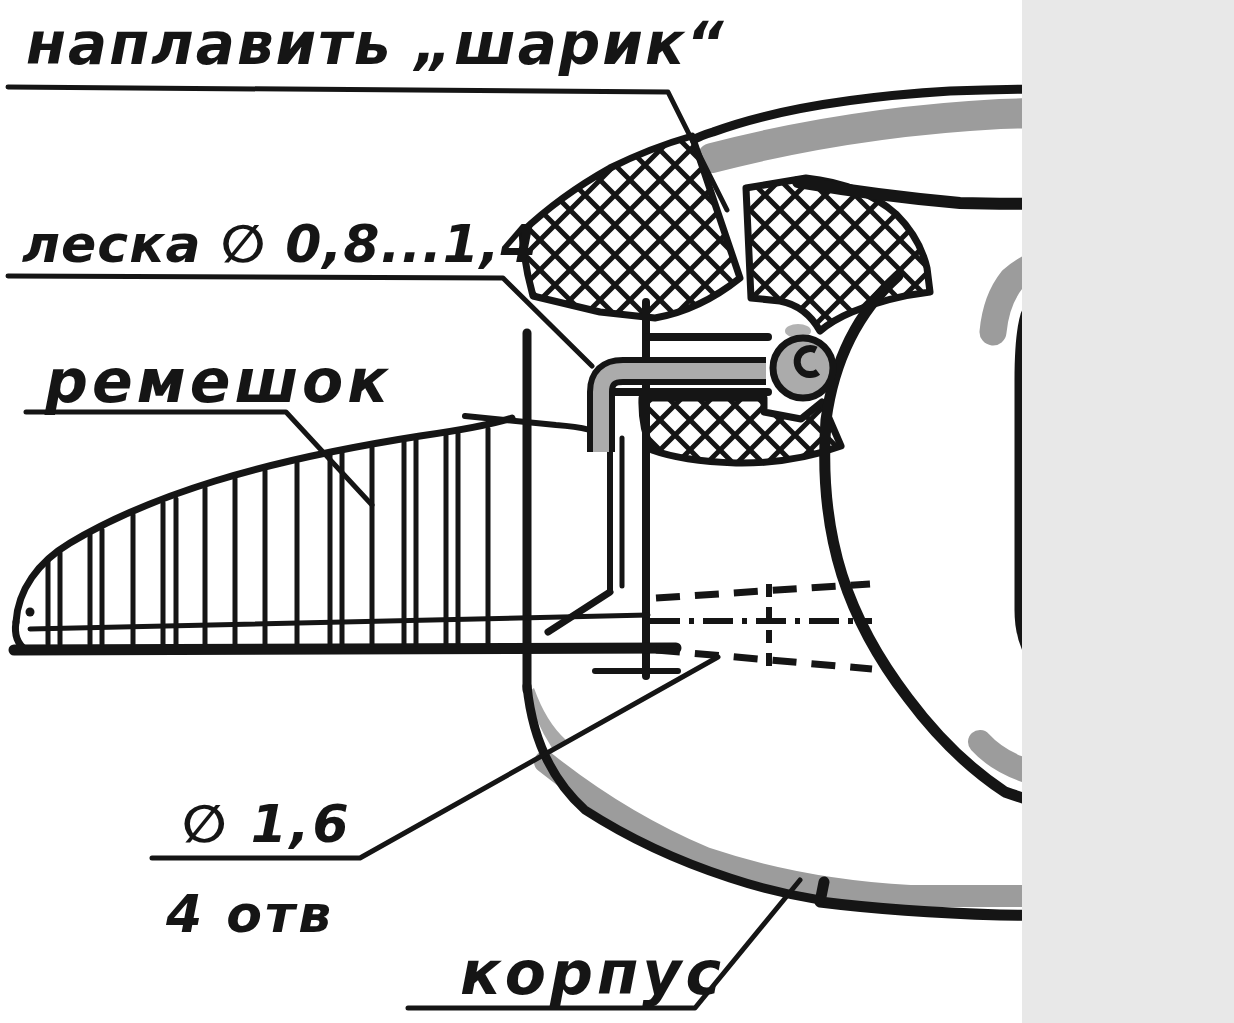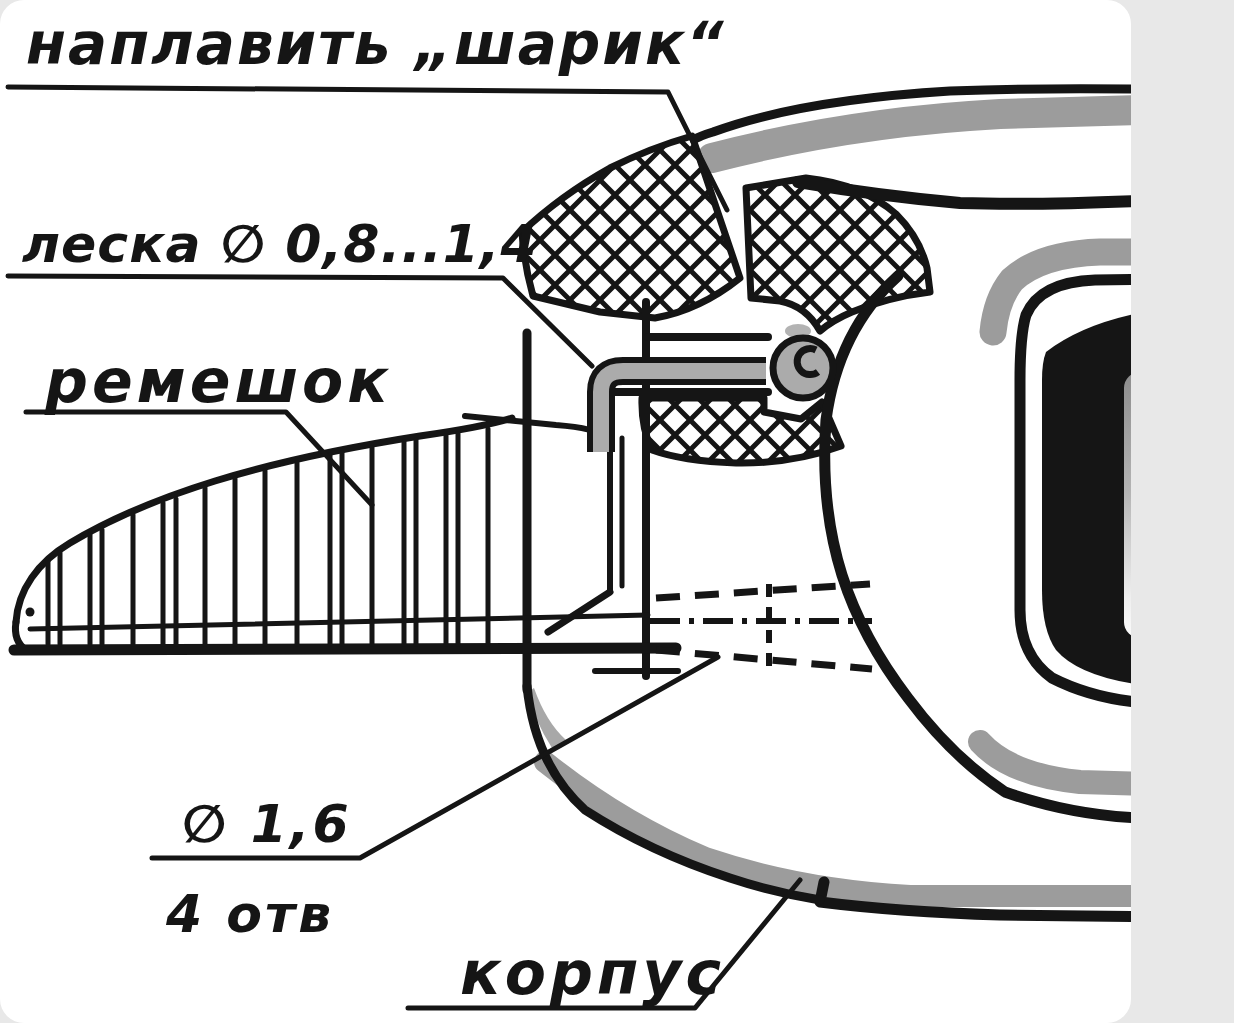--- a/index.html
+++ b/index.html
@@ -1,18 +1,18 @@
 <!DOCTYPE html>
 <html><head>
 <meta charset="utf-8">
 <style>
   html,body{margin:0;padding:0;background:#e8e8e8;}
   .stage{
-    position:relative;width:1131px;height:1023px;background:#ffffff;
-    overflow:hidden;font-family:"DejaVu Sans",sans-serif;border-radius:24px;
+    position:relative;width:1022px;height:1023px;background:#ffffff;
+    overflow:hidden;font-family:"DejaVu Sans",sans-serif;
   }
   svg{position:absolute;left:0;top:0;}
   .callout-text{
     font-family:"DejaVu Sans",sans-serif;
     font-style:italic;font-weight:bold;fill:#151515;
   }
 </style>
 </head>
 <body>
 

